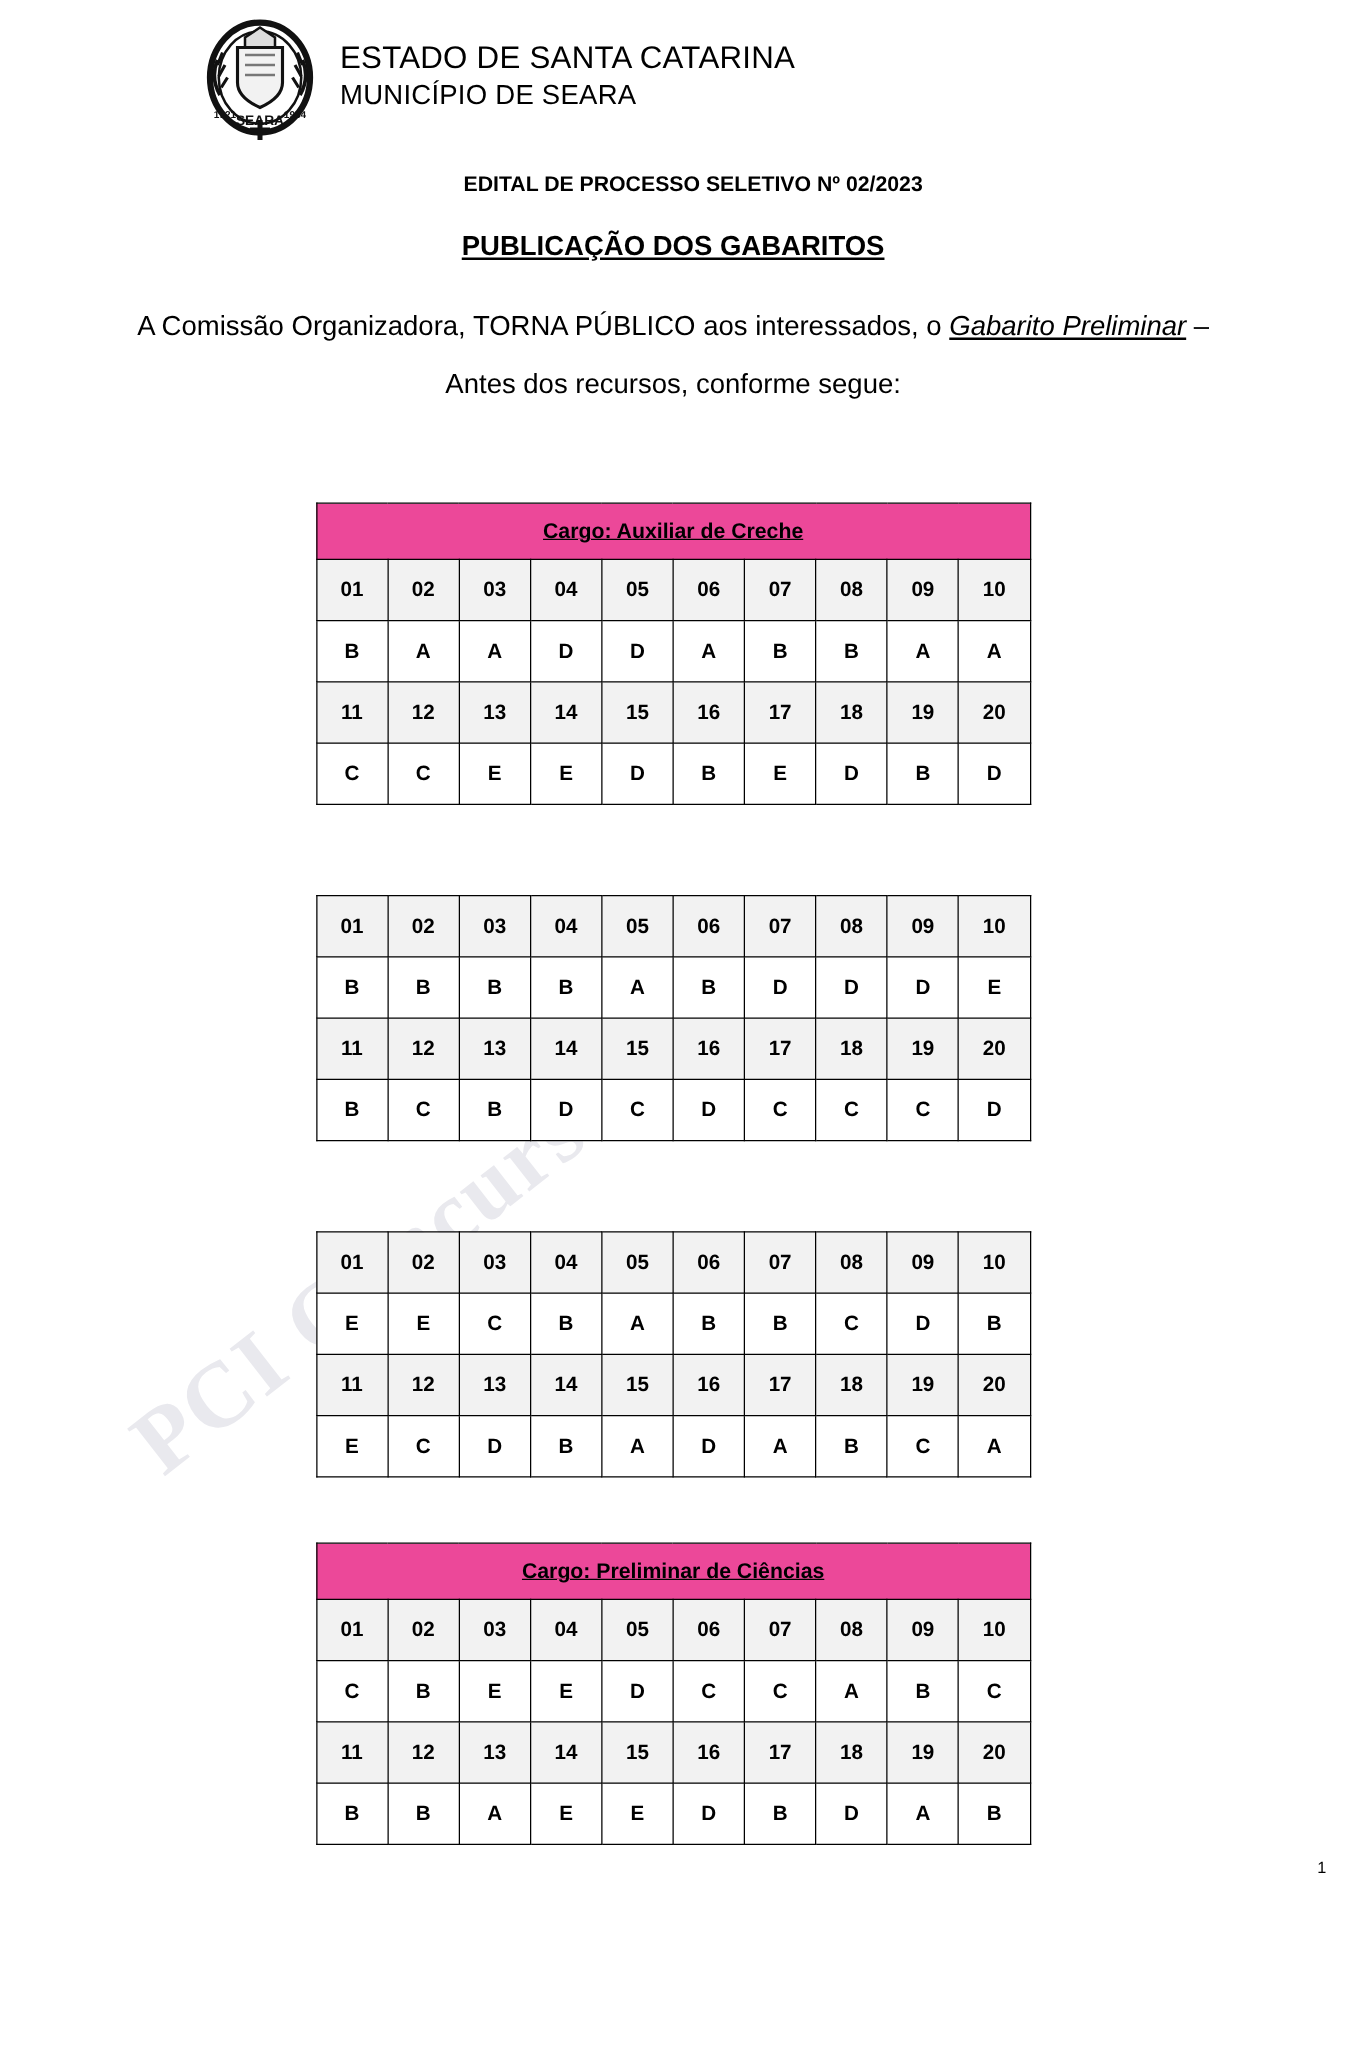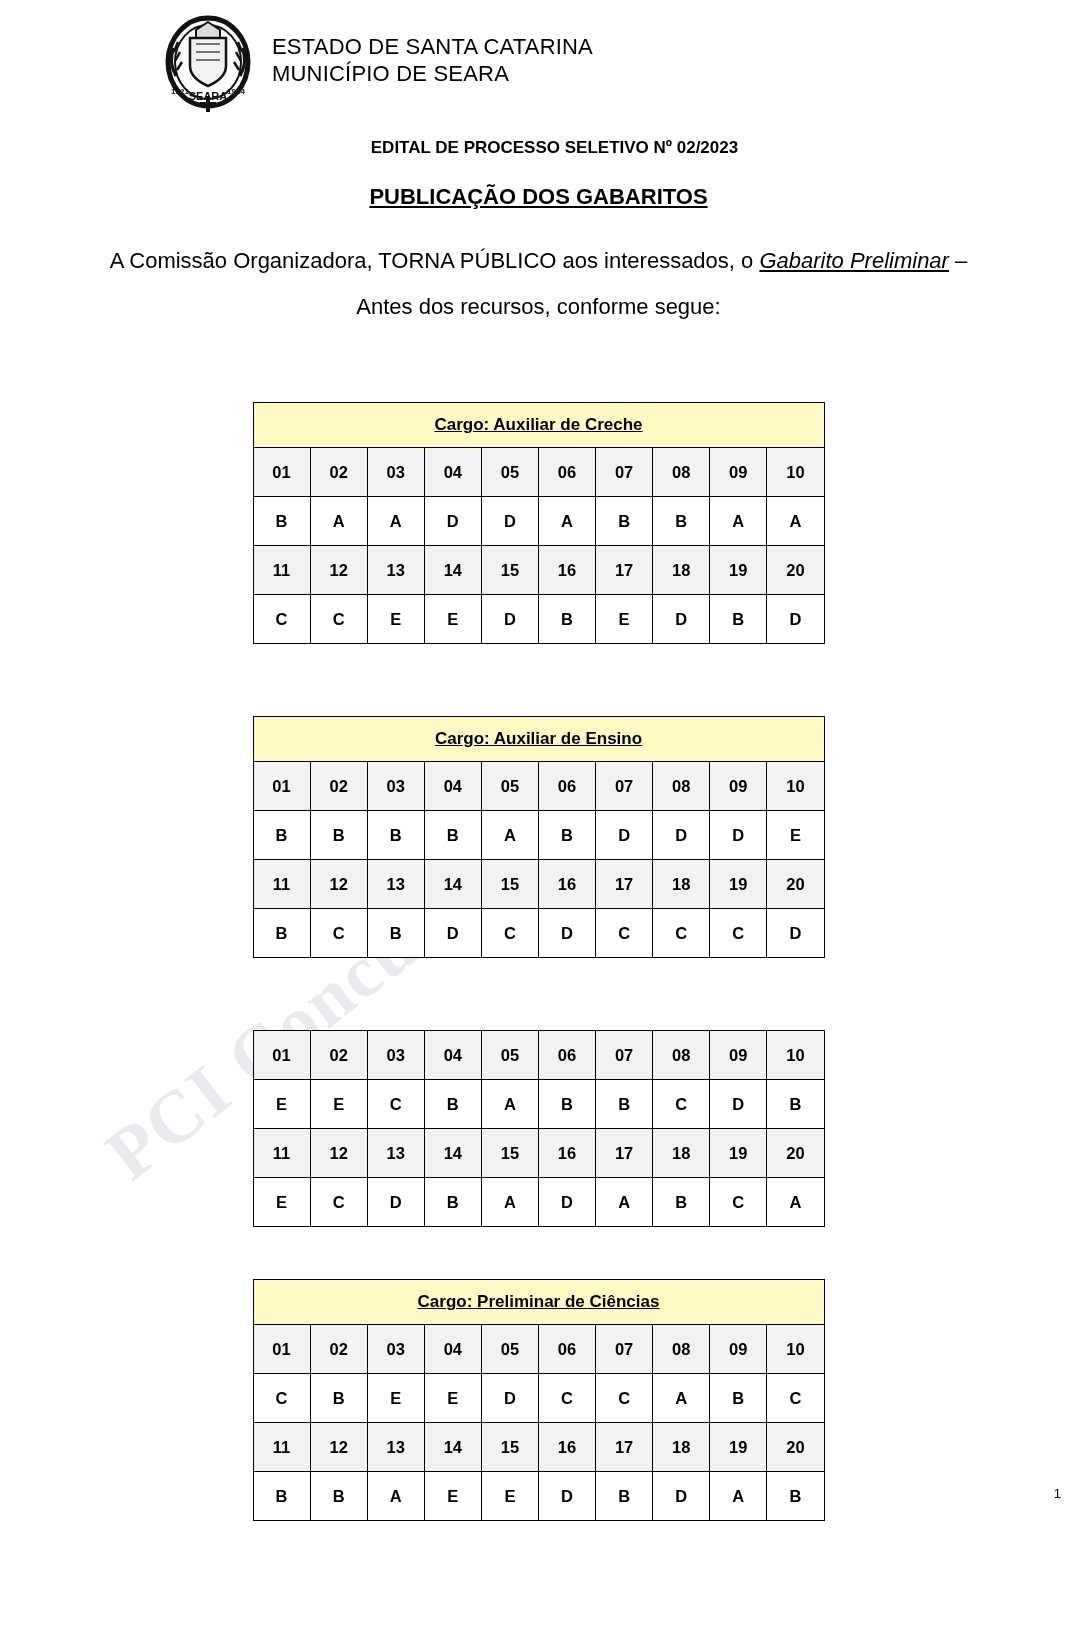--- a/index.html
+++ b/index.html
@@ -56,21 +56,21 @@
     height: 104px;
     flex: 0 0 96px;
     position: relative;
   }
   .brasao svg { display: block; }
   .header-text {
     margin-left: 16px;
     line-height: 1.25;
   }
   .header-line1 {
-    font-size: 22px;
+    font-size: 25px;
     letter-spacing: 0.2px;
   }
   .header-line2 {
     font-size: 22px;
     font-weight: normal;
     letter-spacing: 0.2px;
   }
 
   
   .title {
@@ -116,21 +116,21 @@
   }
   .gab-table td, .gab-table th {
     border: 1px solid #000000;
     text-align: center;
     font-size: 16.5px;
     font-weight: bold;
     height: 48px;
     padding: 0;
   }
   .gab-table .cargo-head {
-    background: #fef9c3;
+    background: #ec4899;
     font-size: 17px;
     font-weight: bold;
     text-decoration: underline;
     height: 44px;
   }
   .gab-table .num-row td {
     background: #f2f2f2;
   }
   .gab-table .ans-row td {
     background: #ffffff;
@@ -242,23 +242,20 @@
       </tr>
     </tbody>
       </table>
   </div>
 
   <div class="sp-2"></div>
 
   <div class="table-block">
     <table class="gab-table">
       <tbody>
-          <tr>
-            <td class="cargo-head" colspan="10">Cargo: Auxiliar de Ensino</td>
-          </tr>
       <tr class="num-row">
         <td>01</td>
         <td>02</td>
         <td>03</td>
         <td>04</td>
         <td>05</td>
         <td>06</td>
         <td>07</td>
         <td>08</td>
         <td>09</td>

